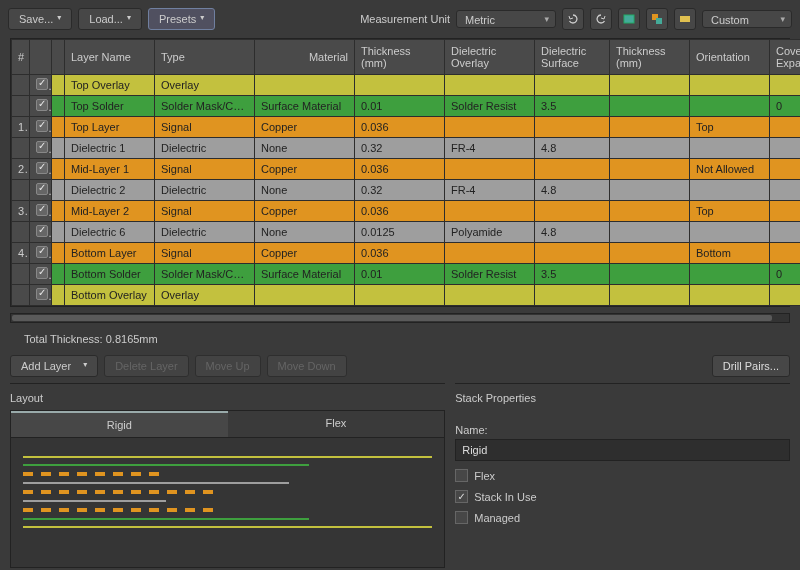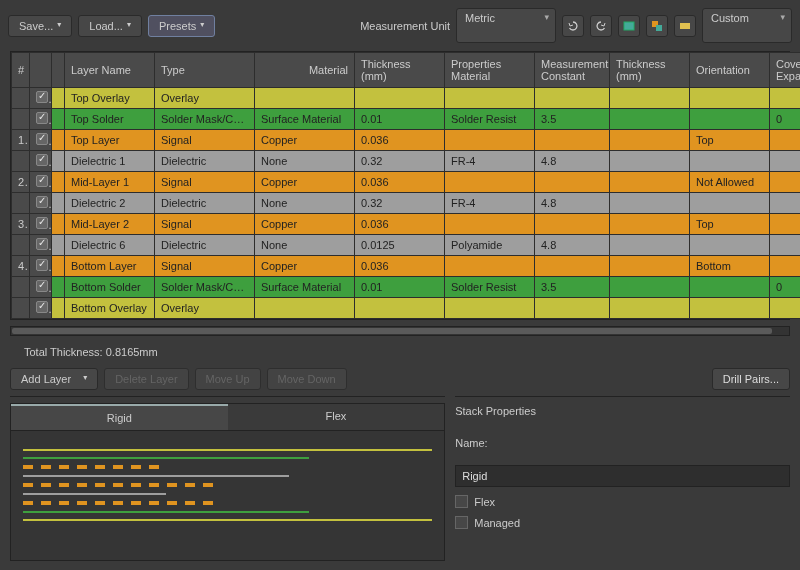--- a/index.html
+++ b/index.html
@@ -2,21 +2,21 @@
 <html><head>
 <meta charset="utf-8">
 <style>
 *{box-sizing:border-box;margin:0;padding:0;font-family:'Segoe UI',Tahoma,sans-serif;font-size:11px;color:#ccc}
 body{background:#3a3a3a;width:800px;height:570px;overflow:hidden}
 .toolbar{display:flex;align-items:center;padding:8px;gap:6px;background:#3a3a3a}
 .btn{background:#474747;border:1px solid #2a2a2a;border-radius:3px;padding:4px 10px;color:#ddd;cursor:pointer;display:inline-flex;align-items:flex-start;gap:4px}
 .btn.primary{background:#505060;border:1px solid #7080a0}
 .btn.disabled{color:#777;opacity:.7}
 .btn .caret{font-size:8px}
-.sel{background:#474747;border:1px solid #2a2a2a;border-radius:3px;padding:3px 22px 18px 8px;color:#ddd;position:relative;cursor:pointer}
+.sel{background:#474747;border:1px solid #2a2a2a;border-radius:3px;padding:3px 22px 1px 8px;color:#ddd;position:relative;cursor:pointer}
 .sel::after{content:'▾';position:absolute;right:6px;top:3px;font-size:9px;color:#aaa}
 .spacer{flex:1}
 .icnbtn{width:22px;height:22px;background:#474747;border:1px solid #2a2a2a;border-radius:3px;display:inline-flex;align-items:center;justify-content:center;cursor:pointer}
 .grid-wrap{margin:0 10px;border:1px solid #222}
 .grid{width:100%;border-collapse:collapse;table-layout:fixed}
 .grid th{background:#4a4a4a;border:1px solid #2d2d2d;padding:5px 6px;text-align:left;font-weight:400;color:#ccc}
 .grid td{border:1px solid #2d2d2d;padding:3px 6px;height:18px;color:#222;white-space:nowrap;overflow:hidden;text-overflow:ellipsis}
 .r-olive td{background:#c3c13e}
 .r-green td{background:#3e9f3e}
 .r-orange td{background:#e09420}
@@ -37,21 +37,21 @@
 .tabs{display:flex;border:1px solid #222}
 .tab{flex:1;padding:6px;text-align:center;background:#3a3a3a;cursor:pointer}
 .tab.active{background:#474747;border-top:2px solid #9aa}
 .layers-vis{border:1px solid #222;border-top:none;padding:18px 12px;height:130px;background:#353535;display:flex;flex-direction:column;gap:6px}
 .vline{height:2px;background:#c3c13e}
 .vline.green{background:#3e9f3e}
 .vline.gray{background:#9e9e9e;width:65%}
 .dashrow{display:flex;gap:8px}
 .dash{width:10px;height:4px;background:#e09420}
 .propsbox{padding:4px 0}
-.propsbox label{display:block;margin:10px 0 16px;color:#ccc}
+.propsbox label{display:block;margin:10px 0 3px;color:#ccc}
 .txtin{width:100%;background:#2e2e2e;border:1px solid #222;padding:4px 6px;color:#ddd}
 .cb{display:flex;align-items:center;gap:6px;margin:8px 0}
 .cb .box{width:13px;height:13px;border:1px solid #666;background:#474747;display:inline-flex;align-items:center;justify-content:center}
 .cb .box.on::after{content:'✓';font-size:10px;color:#ddd}
 .foot{display:flex;align-items:center;gap:6px;padding:8px 10px}
 svg{display:block}
 </style>
 </head>
 <body>
 
@@ -106,22 +106,22 @@
 <table class="grid">
 <thead>
         <tr id="hdr">
           <th style="width: 18px;">#</th>
           <th style="width: 22px;"></th>
           <th style="width: 10px;"></th>
           <th style="width: 90px;">Layer Name</th>
           <th style="width: 100px;">Type</th>
           <th style="width: 100px; text-align: right;">Material</th>
           <th style="width: 90px;">Thickness (mm)</th>
-          <th style="width: 90px;">Properties Material</th>
-          <th style="width: 75px;">Measurement Constant</th>
+          <th style="width: 90px;">Dielectric Overlay</th>
+          <th style="width: 75px;">Dielectric Surface</th>
           <th style="width: 80px;">Thickness (mm)</th>
           <th style="width: 80px;">Orientation</th>
           <th style="width: 60px;">Coverlay Expansion</th>
         </tr>
       </thead>
 <tbody id="tbody">
         <tr class="r-olive">
           <td class="numcell"></td>
           <td class="chkcell"><span class="chk"></span></td>
           <td class="colorcell"></td>
@@ -290,20 +290,21 @@
     </div>
   <div class="btn disabled">Delete Layer</div>
   <div class="btn disabled">Move Up</div>
   <div class="btn disabled">Move Down</div>
   <div class="spacer"></div>
   <div class="btn">Drill Pairs...</div>
 </div>
 
 <div class="lower">
   <div class="panel layout-panel">
+    <div style="padding:2px 0 6px">Layout</div>
     <div class="tabs">
       <div class="tab active">Rigid</div>
       <div class="tab">Flex</div>
     </div>
     <div class="layers-vis">
       <div class="vline"></div>
         <div class="vline green" style="width:70%"></div>
       <div class="dashrow">
           <div class="dash"></div>
           <div class="dash"></div>
@@ -349,20 +350,24 @@
   <div class="panel props-panel">
     <div style="padding:2px 0 6px">Stack Properties</div>
     <div class="propsbox">
       <label>Name:</label>
       <input class="txtin" value="Rigid" style="">
       <div class="cb">
           <span class="box"></span>
           <span>Flex</span>
         </div>
       <div class="cb">
+          <span class="box on"></span>
+          <span>Stack In Use</span>
+        </div>
+      <div class="cb">
           <span class="box"></span>
           <span>Managed</span>
         </div>
     </div>
   </div>
 </div>
 
 <div class="foot">
 
   <div class="spacer"></div>

